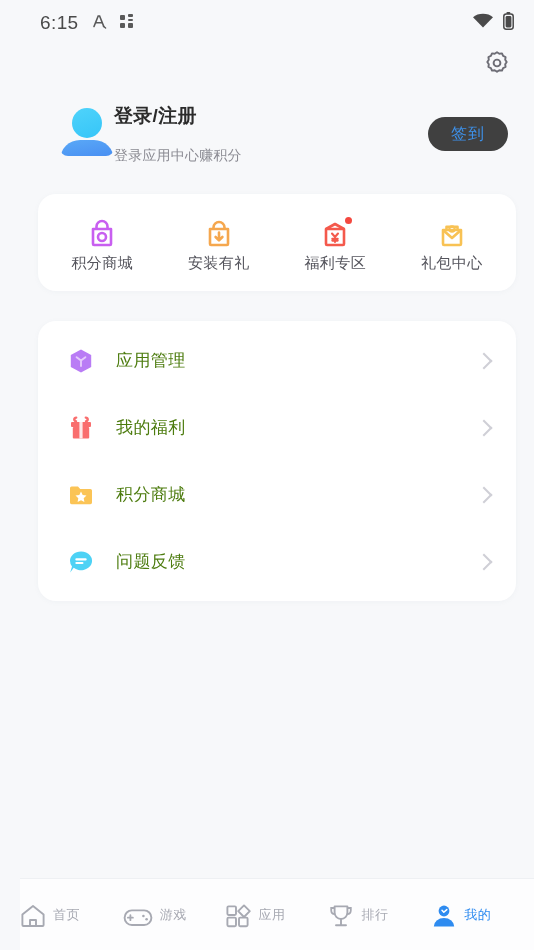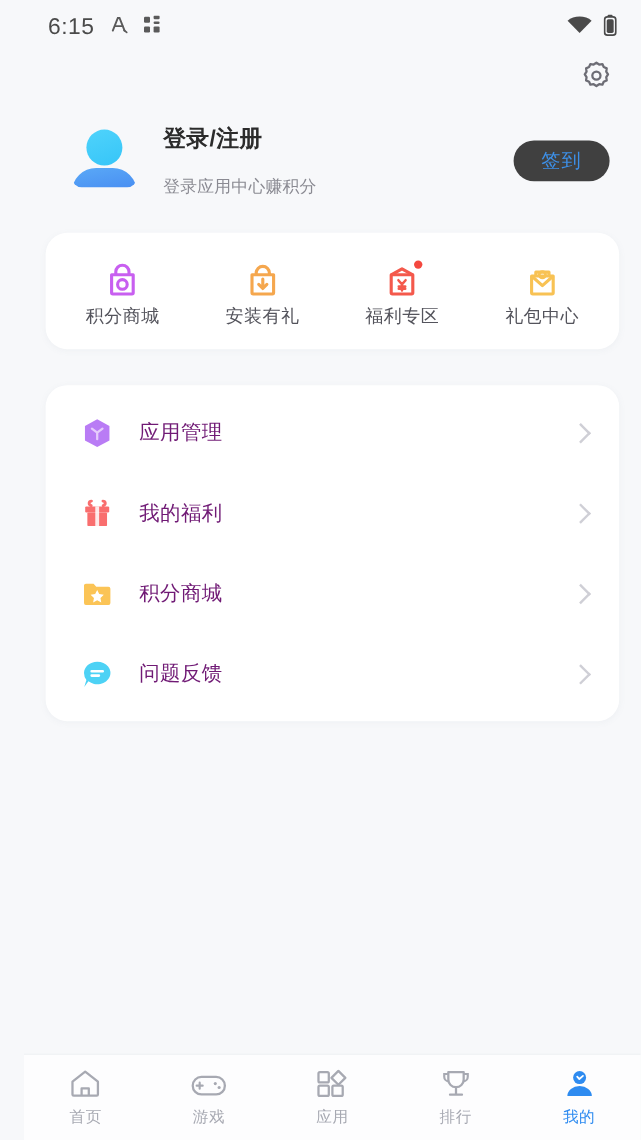--- a/index.html
+++ b/index.html
@@ -20,45 +20,45 @@
 
   
   .gear-row { height:42px; position:relative; flex:none; }
   .gear { position:absolute; right:22px; top:4px; width:30px; height:30px; display:flex; align-items:center; justify-content:center; }
 
   
   .profile { display:flex; align-items:center; padding:4px 26px 0 40px; height:88px; flex:none; }
   .avatar { width:54px; height:54px; position:relative; flex:none; }
   .avatar .head { position:absolute; left:12px; top:1px; width:30px; height:30px; border-radius:50%; background:linear-gradient(160deg,#4fd3fb,#36c5f8); }
   .avatar .body { position:absolute; left:0; top:33px; width:54px; height:26px; border-radius:27px 27px 8px 8px; background:linear-gradient(170deg,#5aa9f7,#4285f0); clip-path:inset(0 0 38% 0 round 27px); }
-  .p-text { margin-left:22px; display:flex; flex-direction:column; gap:18px; }
+  .p-text { display:flex; flex-direction:column; gap:18px; }
   .p-title { font-size:19px; font-weight:bold; color:#2b2b2b; letter-spacing:.3px; }
   .p-sub { font-size:14px; color:#8a8a92; letter-spacing:.2px; }
   .signin { margin-left:auto; background:#404040; color:#3d90e8; font-size:16px; border:none;
             border-radius:20px; width:80px; height:34px; cursor:pointer; letter-spacing:1px; }
 
   
   .card { background:#ffffff; border-radius:18px; margin:0 18px; box-shadow:0 1px 5px rgba(120,130,150,.06); }
   .quick { margin-top:18px; display:flex; padding:22px 6px 18px; flex:none; }
   .quick-item { flex:1; display:flex; flex-direction:column; align-items:center; cursor:pointer; position:relative; }
   .q-ico { width:38px; height:38px; position:relative; display:flex; align-items:center; justify-content:center; }
   .q-label { font-size:15px; color:#54545c; letter-spacing:.4px; }
   .dot { position:absolute; width:7px; height:7px; border-radius:50%; background:#f4483f; right:2px; top:1px; }
 
   .menu { margin-top:30px; padding:6px 0 6px; flex:none; }
   .menu-row { height:67px; display:flex; align-items:center; padding:0 26px 0 28px; cursor:pointer; position:relative; }
   .m-ico { width:30px; height:30px; flex:none; display:flex; align-items:center; justify-content:center; }
-  .m-label { margin-left:20px; font-size:17px; color:#701a75; letter-spacing:.4px; }
+  .m-label { margin-left:20px; font-size:17px; color:#4d7c0f; letter-spacing:.4px; }
   .chev { margin-left:auto; width:12px; height:12px; border-right:2px solid #cfcfd6; border-top:2px solid #cfcfd6; transform:rotate(45deg); }
 
   .spacer { flex:1; }
 
   
   .tabbar { height:72px; background:#fdfdfe; border-top:1px solid #eef0f3; display:flex; align-items:center; flex:none; }
-  .tab { flex:1; display:flex; flex-direction:column; align-items:center; gap:7px; cursor:pointer; }
+  .tab { flex:1; display:flex; flex-direction:row; align-items:center; gap:7px; cursor:pointer; }
   .t-ico { height:26px; display:flex; align-items:flex-end; }
   .t-label { font-size:13px; color:#a7a9b2; letter-spacing:.5px; }
   .tab.active .t-label { color:#2e8bf0; }
 </style>
 </head>
 <body>
 
 <div class="phone">
 
   <div class="statusbar">

